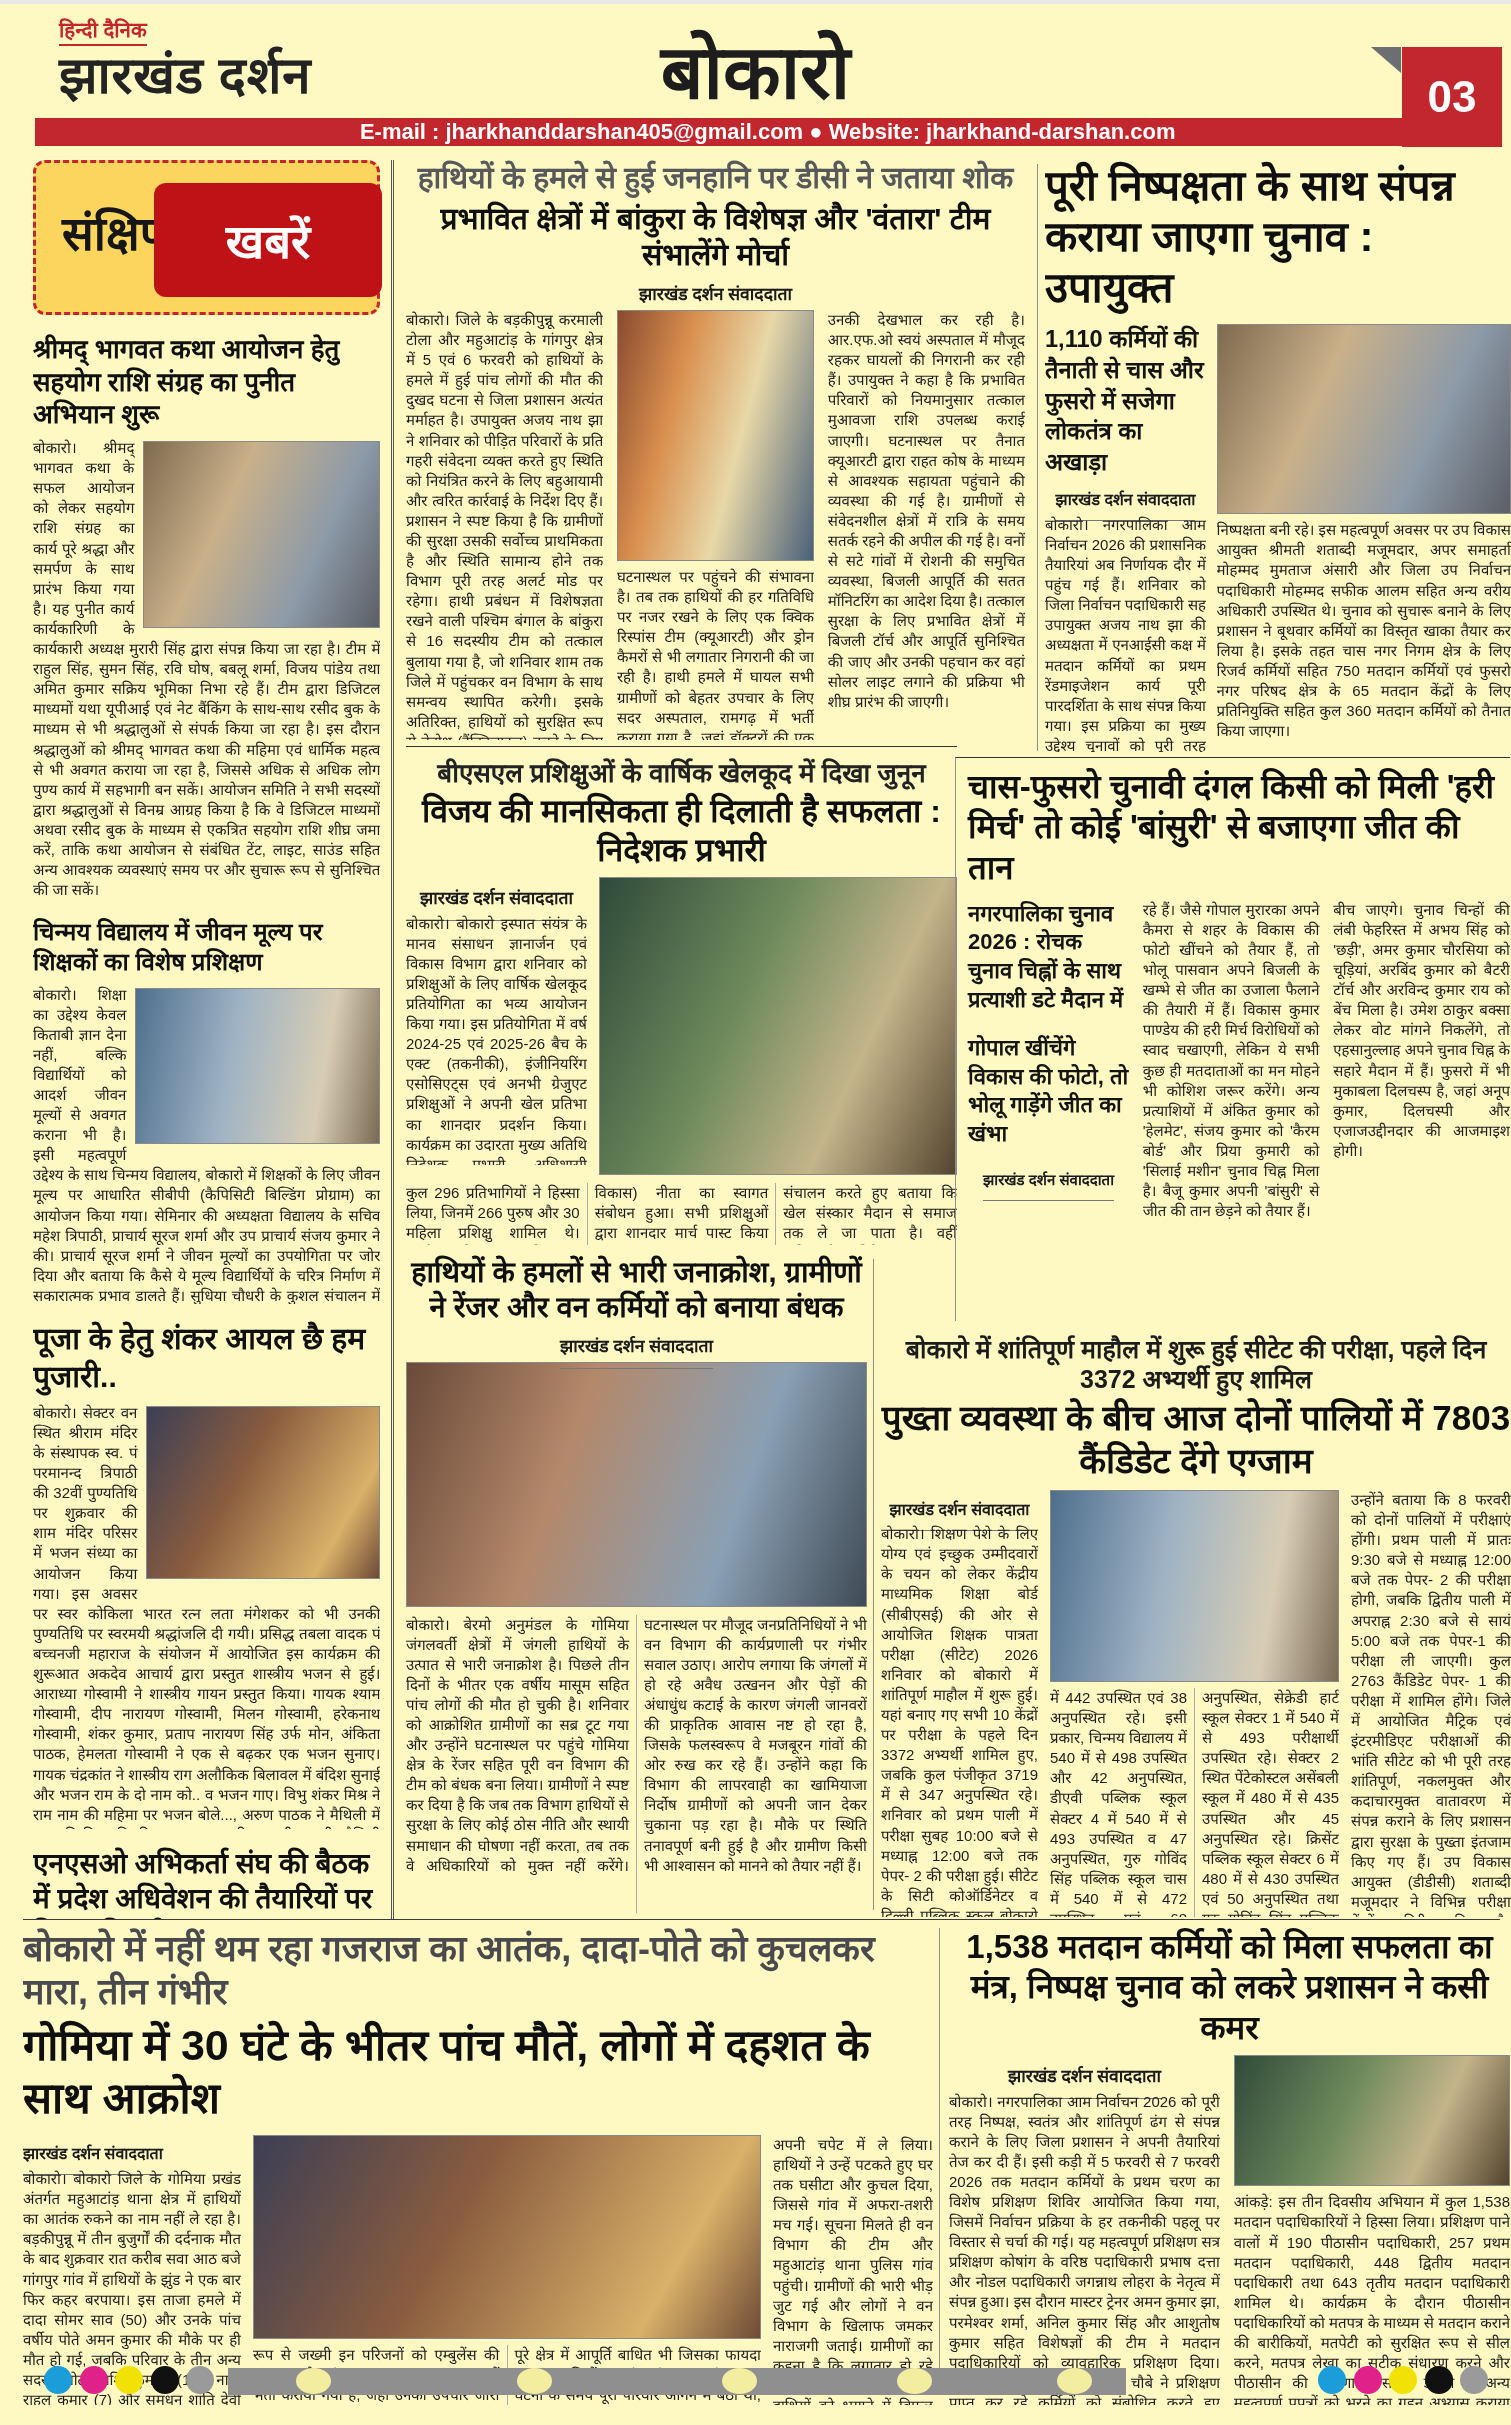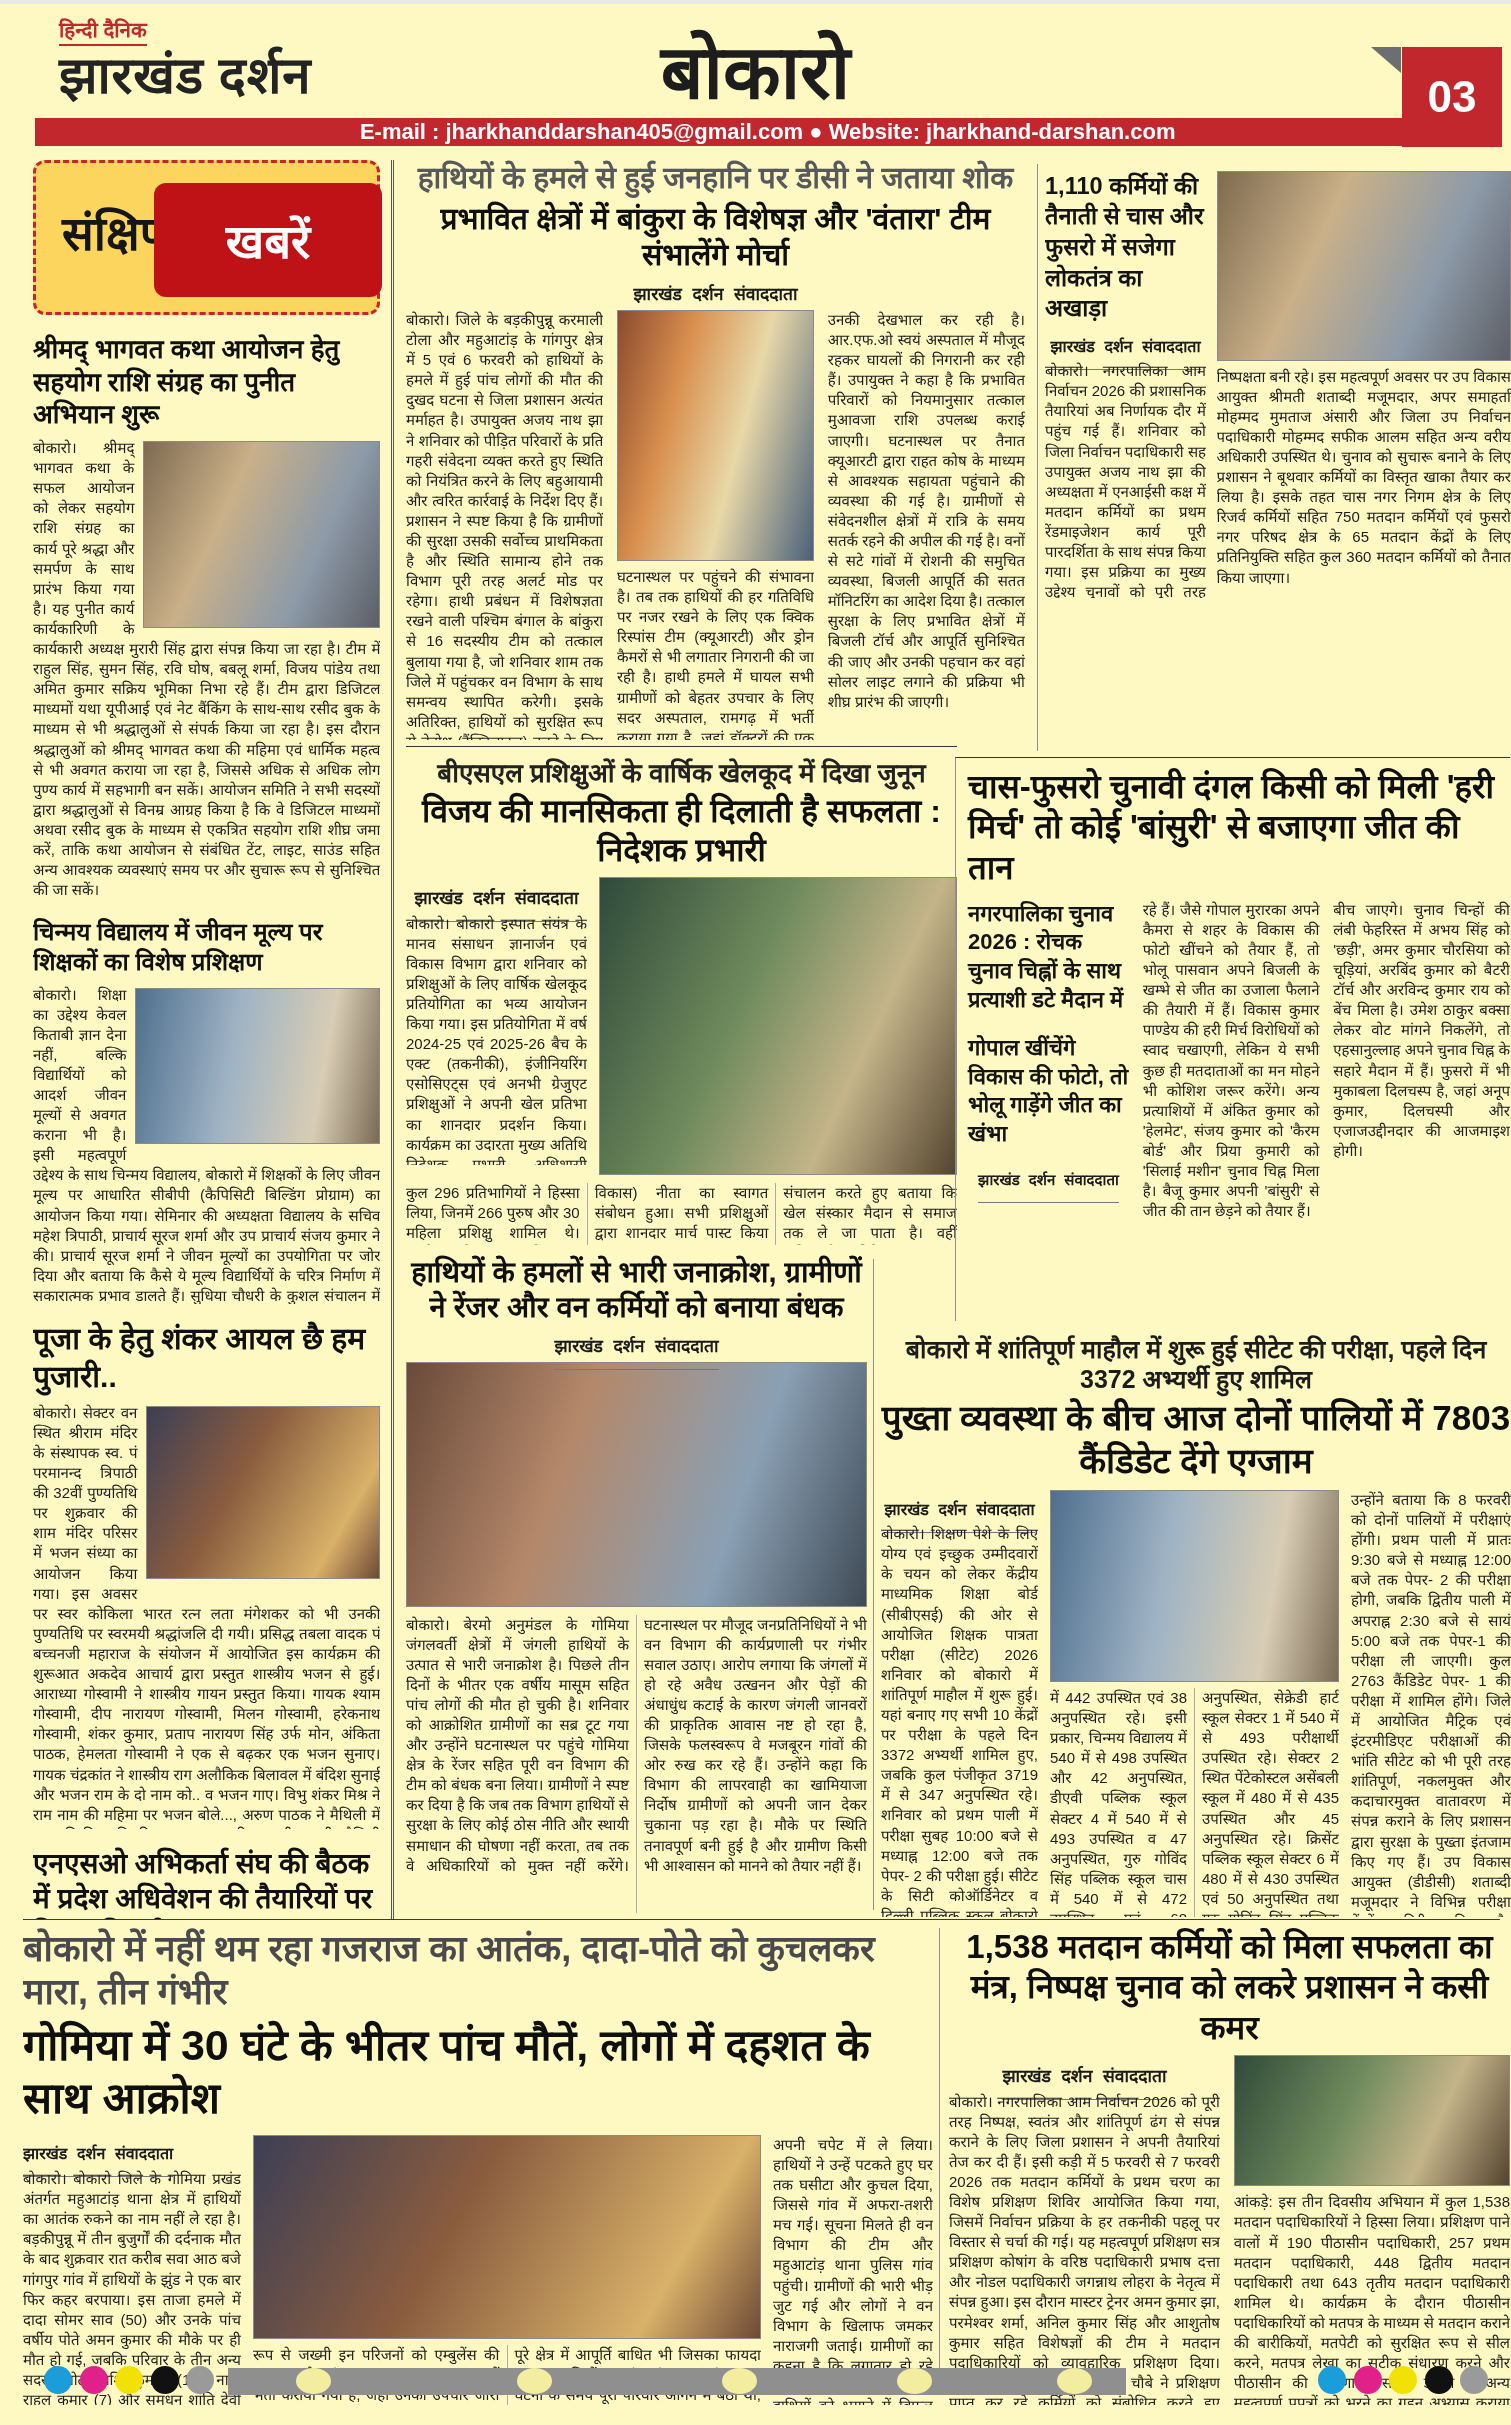--- a/index.html
+++ b/index.html
@@ -14,21 +14,21 @@
   .page-red-bar{position:absolute;left:35px;right:10.6px;top:114px;height:28px;background:#c2272d;}
   .page-red-bar .bar-text{color:#fff;font-weight:bold;font-size:22px;text-align:center;line-height:28px;}
   .pagenum-box{position:absolute;right:9px;top:43px;width:100px;height:100px;background:#c2272d;
                color:#fff;font-size:44px;font-weight:bold;display:flex;align-items:center;justify-content:center;}
   .pagenum-fold{position:absolute;right:110px;top:43px;width:0;height:0;
                 border-top:26px solid #6d6e71;border-left:30px solid transparent;}
   
   .kicker{color:#58595b;font-weight:bold;text-align:center;line-height:1.2;}
   .headline{color:#0f0f0f;font-weight:bold;text-align:center;line-height:1.22;}
   .byline{font-weight:bold;font-size:17.5px;text-align:center;margin:7.6px 0 4.6px;}
-  .byline span{border-bottom:1.5px solid #777;padding-bottom:12px;font-family:Liberation Mono, monospace;}
+  .byline span{border-bottom:1.5px solid #777;padding-bottom:12px;}
   .body-txt{font-size:15px;line-height:1.34;text-align:justify;color:#1c1c1c;overflow:hidden;}
   .photo{border:0.8px solid #8a8a8a;box-sizing:border-box;}
   .ph1{background:linear-gradient(115deg,#7e6a4f 0%,#c9b089 35%,#8d9aa8 70%,#5b5f66 100%);}
   .ph2{background:linear-gradient(100deg,#4f6f8e 0%,#9fb3c4 40%,#d8cdb4 75%,#7a6a55 100%);}
   .ph3{background:linear-gradient(120deg,#3c3f55 0%,#8a5c3f 40%,#d9b169 80%,#6e4a36 100%);}
   .ph4{background:linear-gradient(105deg,#8a4a2f 0%,#d98f4e 30%,#e8d8a8 60%,#4a607a 100%);}
   .ph5{background:linear-gradient(115deg,#2f4a3a 0%,#6e8a5c 40%,#c4b48a 70%,#54442f 100%);}
   .ph6{background:linear-gradient(110deg,#6a4a3a 0%,#b4886a 35%,#8aa0b4 70%,#3f4a55 100%);}
   .vrule{position:absolute;border-left:0.8px solid #8f8f8f;}
   .hrule{position:absolute;border-top:1.5px solid #3a3a3a;}
@@ -155,20 +155,21 @@
       </div>
       <div style="width:289px;">
         <div class="photo ph2" style="width:100%;height:192px;margin-bottom:6px;"></div>
         <div class="body-txt two-col" style="height:249px;">में 442 उपस्थित एवं 38 अनुपस्थित रहे। इसी प्रकार, चिन्मय विद्यालय में 540 में से 498 उपस्थित और 42 अनुपस्थित, डीएवी पब्लिक स्कूल सेक्टर 4 में 540 में से 493 उपस्थित व 47 अनुपस्थित, गुरु गोविंद सिंह पब्लिक स्कूल चास में 540 में से 472 उपस्थित एवं 68 अनुपस्थित, सेक्रेडी हार्ट स्कूल सेक्टर 1 में 540 में से 493 परीक्षार्थी उपस्थित रहे। सेक्टर 2 स्थित पेंटेकोस्टल असेंबली स्कूल में 480 में से 435 उपस्थित और 45 अनुपस्थित रहे। क्रिसेंट पब्लिक स्कूल सेक्टर 6 में 480 में से 430 उपस्थित एवं 50 अनुपस्थित तथा गुरु गोविंद सिंह पब्लिक स्कूल चास में पंजीकृत 119 में से 109 कैंडिडेट उपस्थित व 10 अनुपस्थित रहे। दो अन्य परीक्षा केंद्र - होली क्रॉस स्कूल बालीडीह में भी परीक्षा शांतिपूर्ण ढंग से संपन्न हुई। पहली पाली की परीक्षा के बाद सभी केंद्रों से प्रश्नपत्र एवं ओएमआर शीट सुरक्षित वापस कर ली गई।</div>
       </div>
       <div class="body-txt" style="flex:1;height:447px;">उन्होंने बताया कि 8 फरवरी को दोनों पालियों में परीक्षाएं होंगी। प्रथम पाली में प्रातः 9:30 बजे से मध्याह्न 12:00 बजे तक पेपर- 2 की परीक्षा होगी, जबकि द्वितीय पाली में अपराह्न 2:30 बजे से सायं 5:00 बजे तक पेपर-1 की परीक्षा ली जाएगी। कुल 2763 कैंडिडेट पेपर- 1 की परीक्षा में शामिल होंगे। जिले में आयोजित मैट्रिक एवं इंटरमीडिएट परीक्षाओं की भांति सीटेट को भी पूरी तरह शांतिपूर्ण, नकलमुक्त और कदाचारमुक्त वातावरण में संपन्न कराने के लिए प्रशासन द्वारा सुरक्षा के पुख्ता इंतजाम किए गए हैं। उप विकास आयुक्त (डीडीसी) शताब्दी मजूमदार ने विभिन्न परीक्षा केंद्रों का निरीक्षण किया और विधि-व्यवस्था का जायजा लिया। निरीक्षण के दौरान डीडीसी ने सेक्टर 12 स्थित विद्यालयों सहित कई परीक्षा केंद्रों का दौरा कर आवश्यक दिशा-निर्देश दिए।</div>
     </div>
   </div>
 
   <div class="abs" style="left:1045px;top:156px;width:466px;height:592px;">
+    <div class="headline" style="font-size:42px;text-align:left;">पूरी निष्पक्षता के साथ संपन्न कराया जाएगा चुनाव : उपायुक्त</div>
     <div style="display:flex;gap:10.6px;margin-top:10.6px;">
       <div style="width:161px;">
         <div class="subhead">1,110 कर्मियों की तैनाती से चास और फुसरो में सजेगा लोकतंत्र का अखाड़ा</div>
         <div class="byline" style="font-size:16px;margin-top:10.6px;"><span>झारखंड दर्शन संवाददाता</span></div>
         <div class="body-txt" style="height:237px;">बोकारो। नगरपालिका आम निर्वाचन 2026 की प्रशासनिक तैयारियां अब निर्णायक दौर में पहुंच गई हैं। शनिवार को जिला निर्वाचन पदाधिकारी सह उपायुक्त अजय नाथ झा की अध्यक्षता में एनआईसी कक्ष में मतदान कर्मियों का प्रथम रेंडमाइजेशन कार्य पूरी पारदर्शिता के साथ संपन्न किया गया। इस प्रक्रिया का मुख्य उद्देश्य चुनावों को पूरी तरह निष्पक्ष, स्वतंत्र और किसी भी मानवीय हस्तक्षेप से मुक्त बनाना है, ताकि मतदाताओं का लोकतांत्रिक व्यवस्था में भरोसा और बूथवार कर्मियों का चयन रेंडमाइजेशन सॉफ्टवेयर के माध्यम से किया जा सके। निर्वाचन कार्य की सफल संचालन के लिए कुल 1,110 मतदान कर्मियों की तैनाती होगी, जिनका चयन रेंडमाइजेशन सॉफ्टवेयर के माध्यम से पूरी तरह पारदर्शी ढंग से हुआ।</div>
       </div>
       <div style="flex:1;">
         <div class="photo ph1" style="width:100%;height:190px;margin-bottom:6px;"></div>
         <div class="body-txt" style="height:239px;">निष्पक्षता बनी रहे। इस महत्वपूर्ण अवसर पर उप विकास आयुक्त श्रीमती शताब्दी मजूमदार, अपर समाहर्ता मोहम्मद मुमताज अंसारी और जिला उप निर्वाचन पदाधिकारी मोहम्मद सफीक आलम सहित अन्य वरीय अधिकारी उपस्थित थे। चुनाव को सुचारू बनाने के लिए प्रशासन ने बूथवार कर्मियों का विस्तृत खाका तैयार कर लिया है। इसके तहत चास नगर निगम क्षेत्र के लिए रिजर्व कर्मियों सहित 750 मतदान कर्मियों एवं फुसरो नगर परिषद क्षेत्र के 65 मतदान केंद्रों के लिए प्रतिनियुक्ति सहित कुल 360 मतदान कर्मियों को तैनात किया जाएगा।</div>
       </div>

